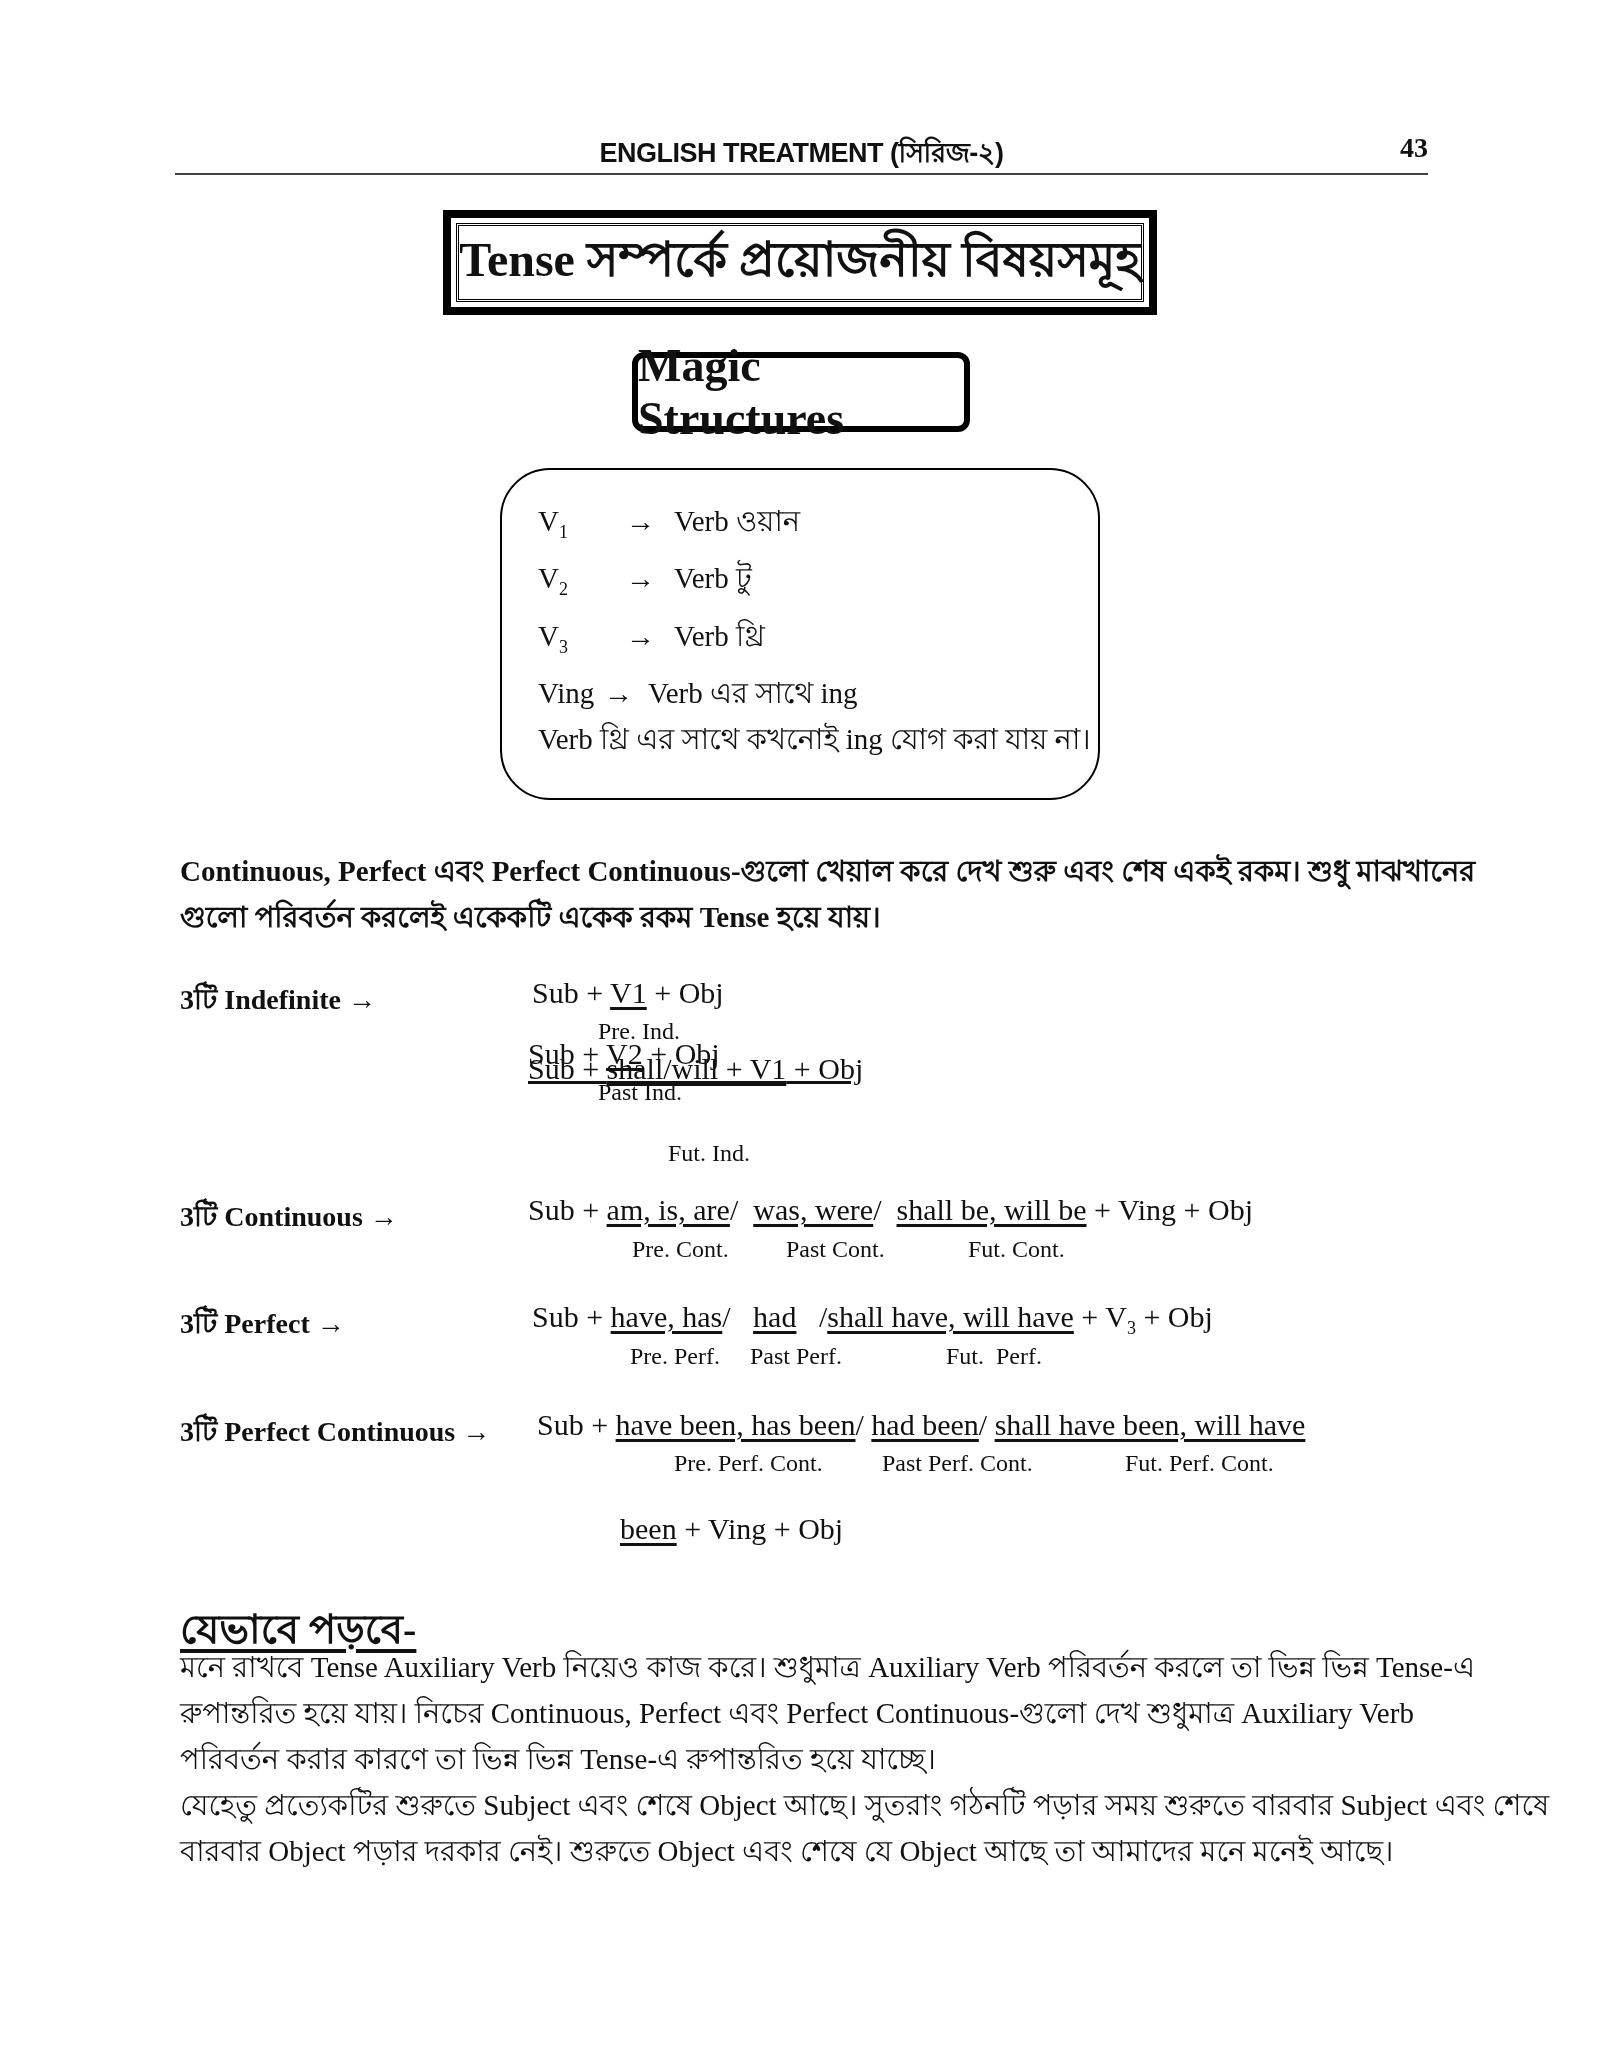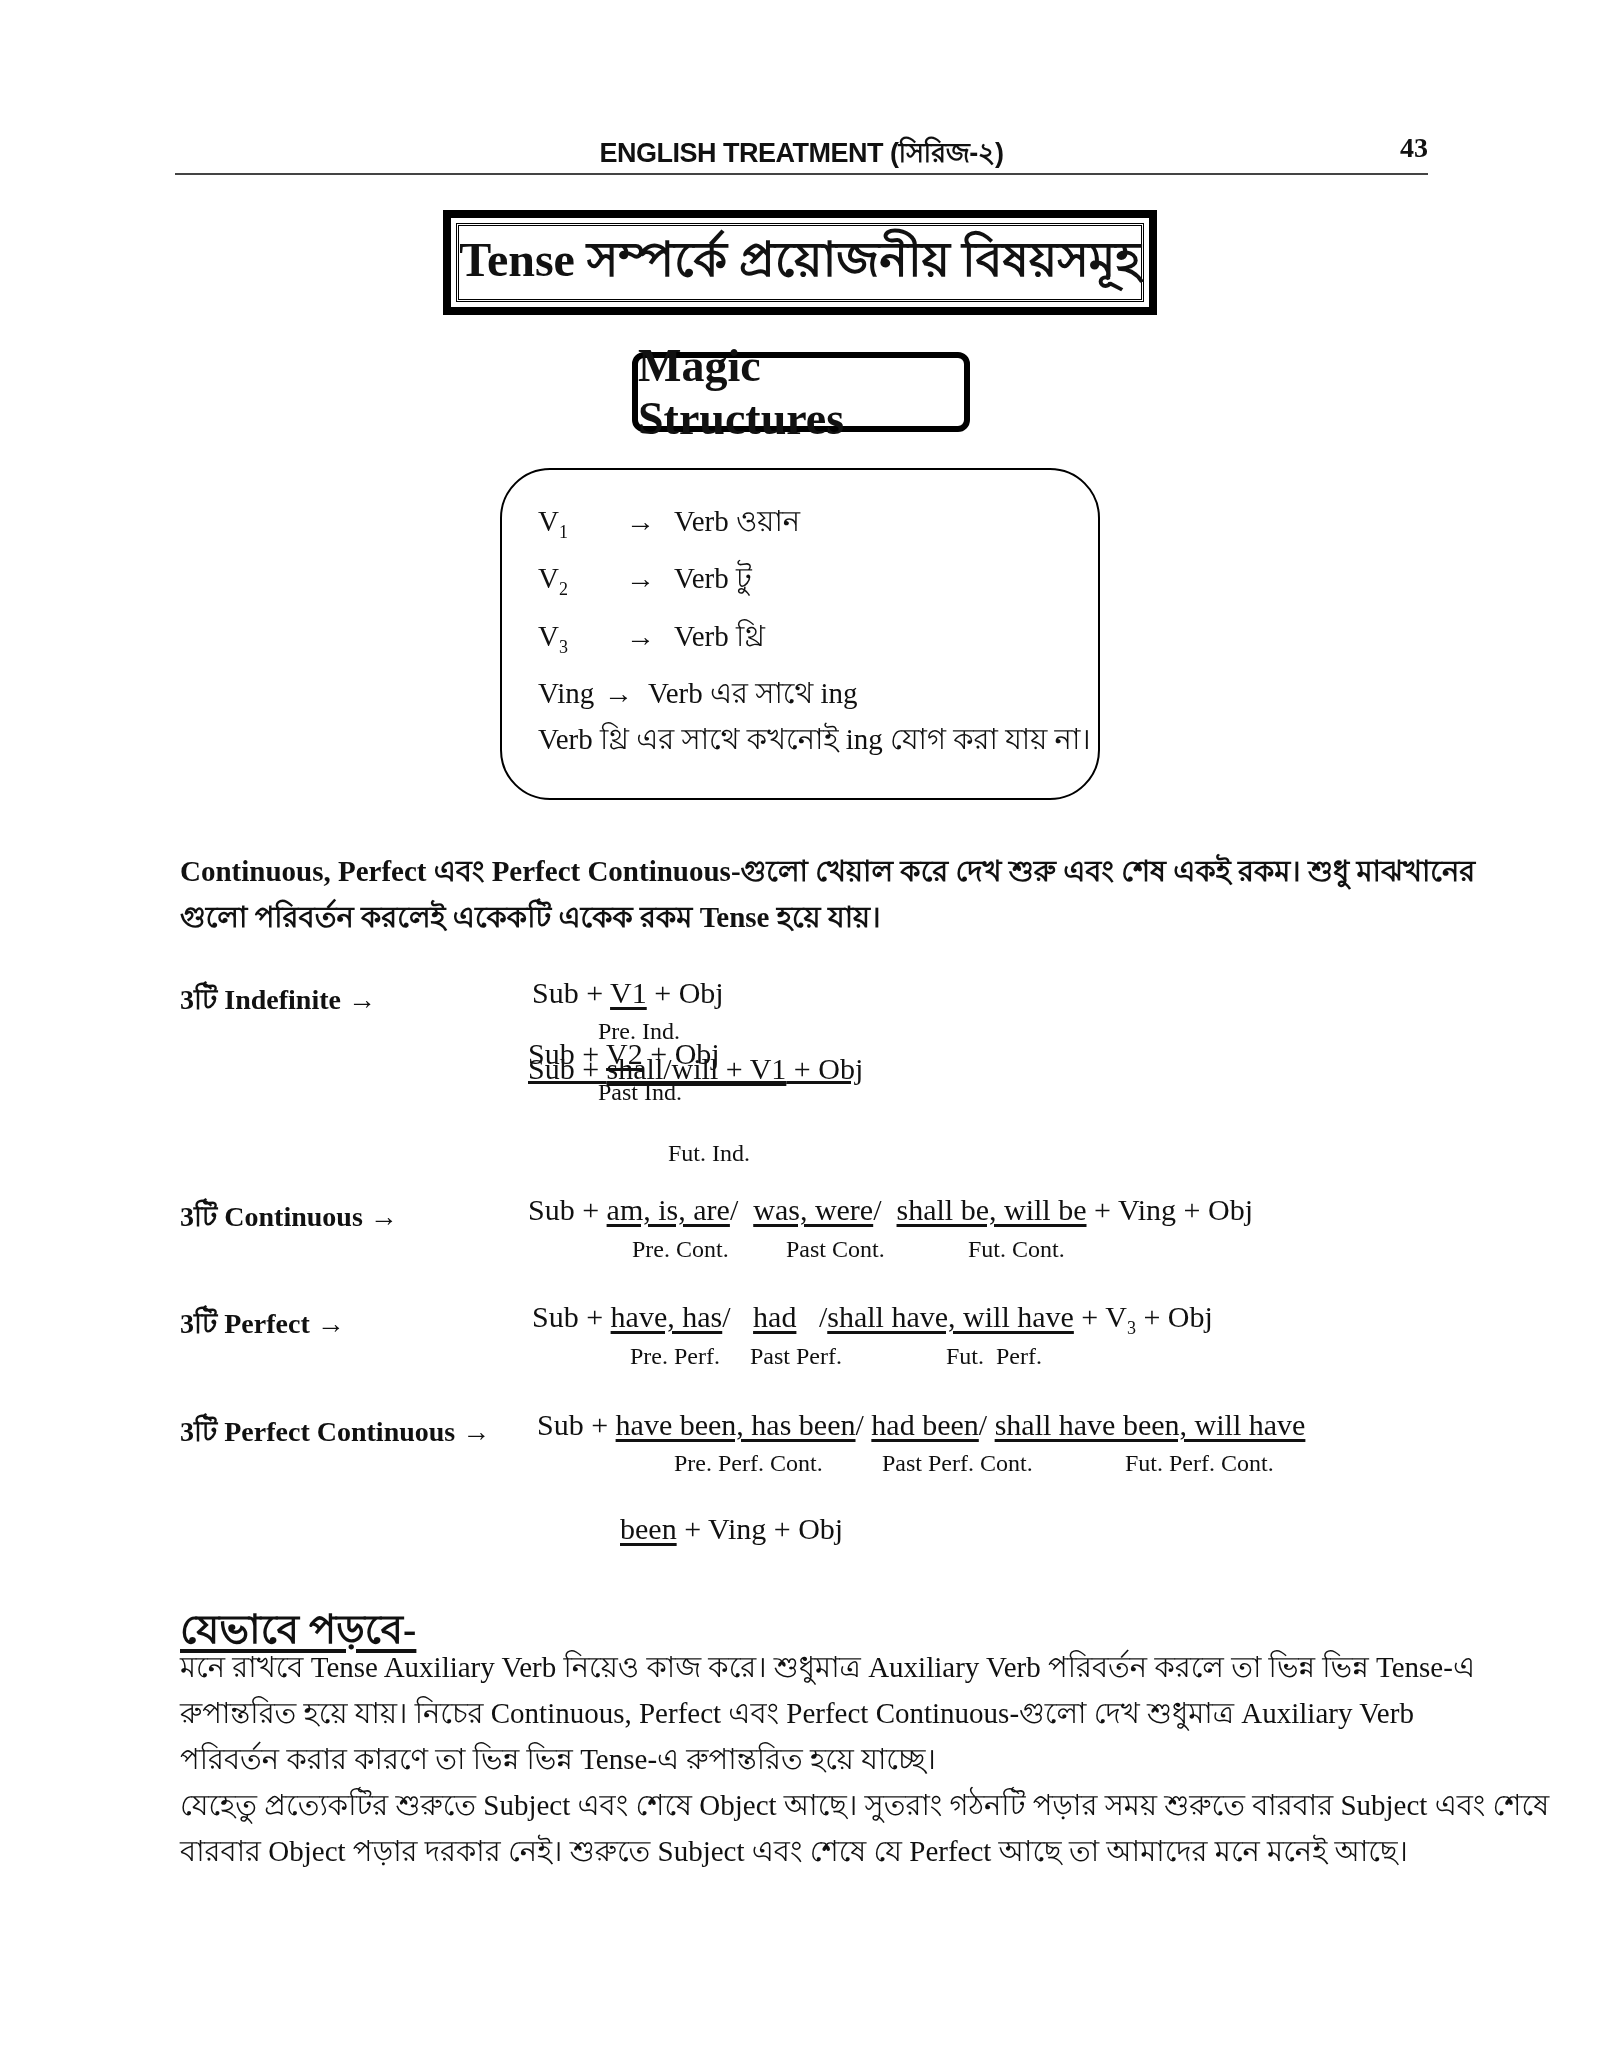--- a/index.html
+++ b/index.html
@@ -108,14 +108,14 @@
 </div>
 
 <div class="abs section-head">যেভাবে পড়বে-</div>
 <div class="abs para" style="top:1644px;">
   <div style="white-space:nowrap">মনে রাখবে Tense Auxiliary Verb নিয়েও কাজ করে। শুধুমাত্র Auxiliary Verb পরিবর্তন করলে তা ভিন্ন ভিন্ন Tense-এ</div>
   <div style="white-space:nowrap">রুপান্তরিত হয়ে যায়। নিচের Continuous, Perfect এবং Perfect Continuous-গুলো দেখ শুধুমাত্র Auxiliary Verb</div>
   <div>পরিবর্তন করার কারণে তা ভিন্ন ভিন্ন Tense-এ রুপান্তরিত হয়ে যাচ্ছে।</div>
 </div>
 <div class="abs para" style="top:1782px;">
   <div style="white-space:nowrap">যেহেতু প্রত্যেকটির শুরুতে Subject এবং শেষে Object আছে। সুতরাং গঠনটি পড়ার সময় শুরুতে বারবার Subject এবং শেষে</div>
-  <div>বারবার Object পড়ার দরকার নেই। শুরুতে Subject এবং শেষে যে Perfect আছে তা আমাদের মনে মনেই আছে।</div>
+  <div>বারবার Object পড়ার দরকার নেই। শুরুতে Object এবং শেষে যে Object আছে তা আমাদের মনে মনেই আছে।</div>
 </div>
 
 </body></html>

